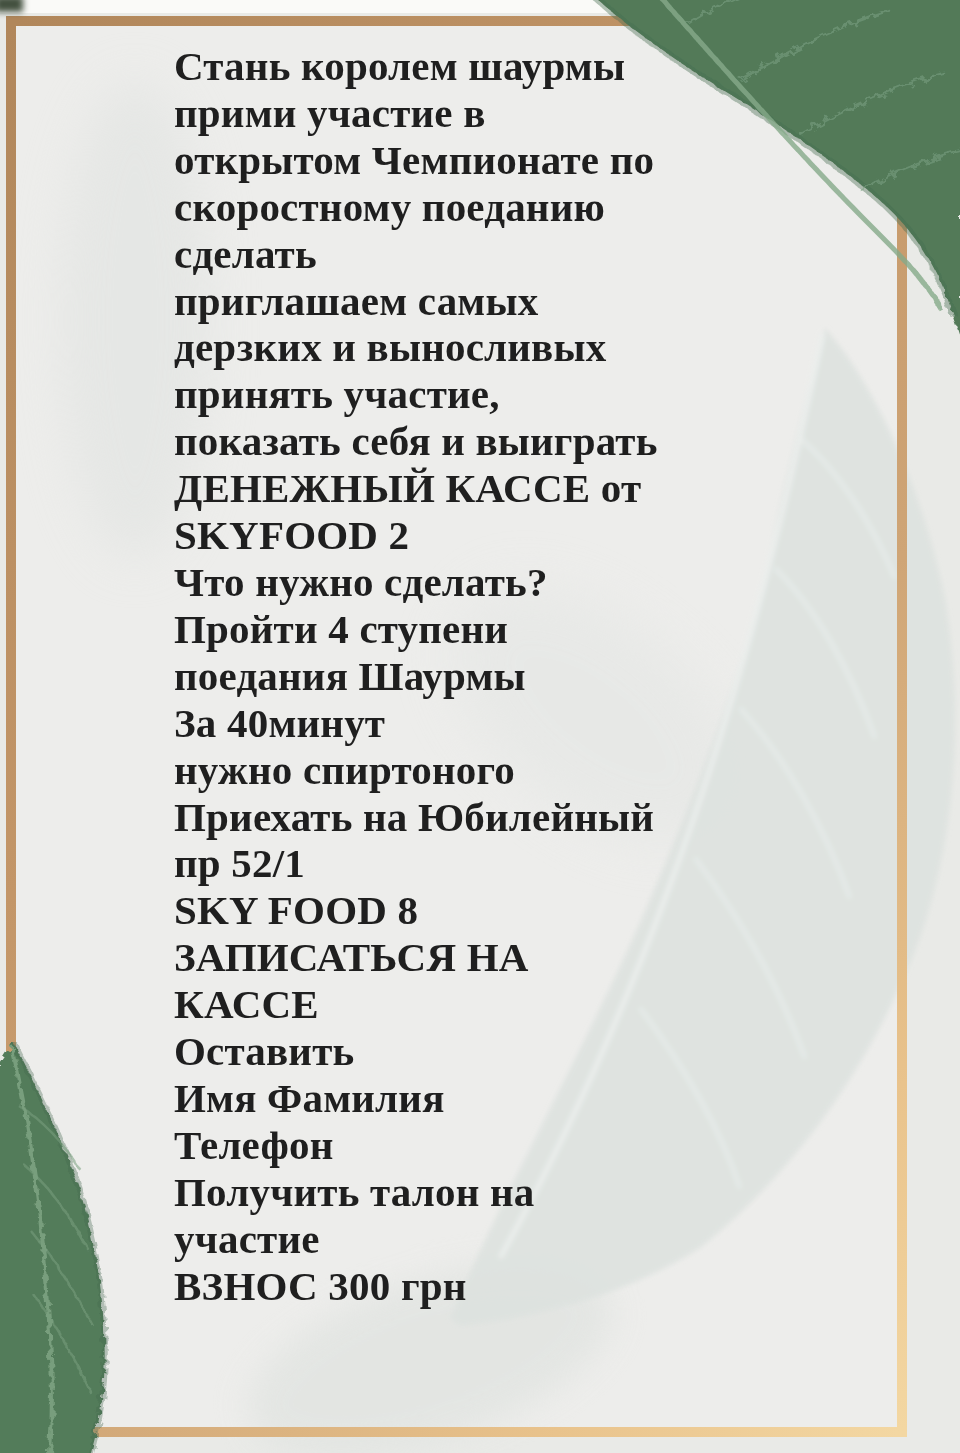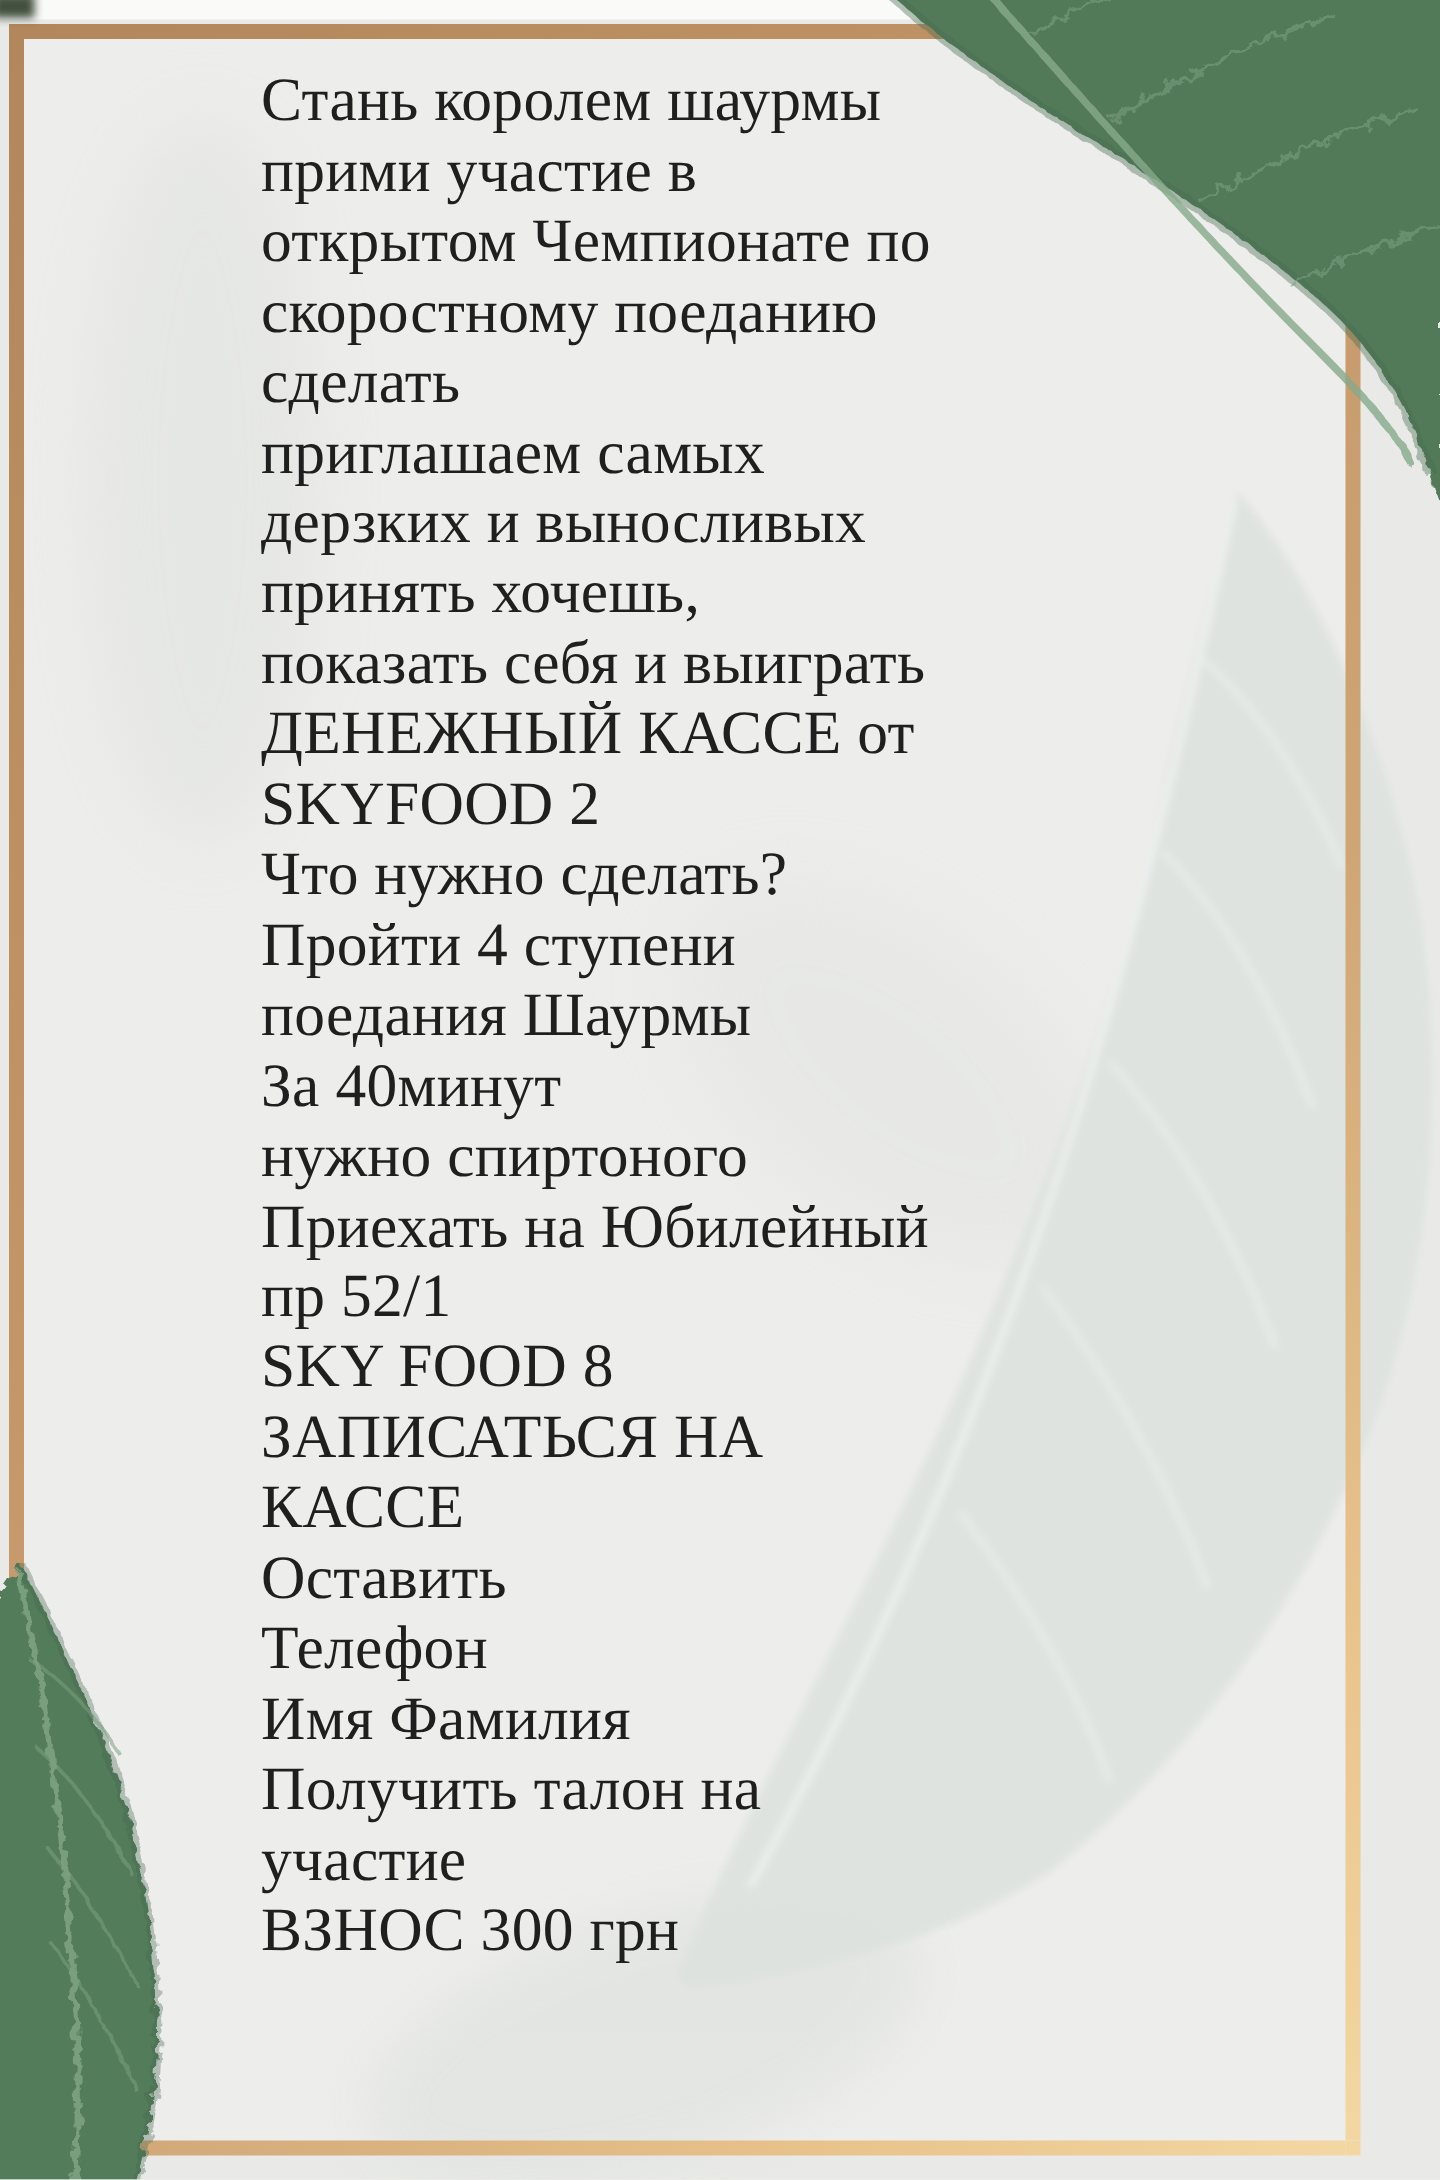--- a/index.html
+++ b/index.html
@@ -1,21 +1,21 @@
 <!DOCTYPE html>
 <html style="--bg: #e9eae7; --paper: #ededeb; --ink: #1f1f1f;"><head>
 <meta charset="utf-8">
 <style>
   html,body{margin:0;padding:0;}
   body{
     width:960px;height:1453px;overflow:hidden;
     background:#e9eae7;
     font-family:"Liberation Serif","DejaVu Serif",serif;
   }
-  .poster{position:relative;width:960px;height:1453px;background:var(--bg,#e9eae7);overflow:hidden;}
+  .poster{position:relative;width:960px;height:1453px;background:var(--bg,#e9eae7);overflow:hidden;font-weight:bold;}
   .paper{position:absolute;left:16px;top:26px;width:881px;height:1401px;background:var(--paper,#ededeb);z-index:1;}
   
   .wm-blob{position:absolute;border-radius:50%;z-index:2;}
   .wm-crease{left:60px;top:80px;width:150px;height:480px;background:#e3e5e3;filter:blur(24px);opacity:.75;}
   .wm-footer{left:240px;top:1280px;width:380px;height:160px;background:#e1e4e1;filter:blur(16px);opacity:.8;transform:rotate(-18deg);}
   .wm-mid{left:430px;top:620px;width:330px;height:190px;background:#e4e6e4;filter:blur(26px);opacity:.6;transform:rotate(38deg);}
   .watermark-leaf{position:absolute;left:380px;top:318px;width:580px;height:1012px;z-index:2;}
   .frame{
     position:absolute;left:6px;top:16px;width:901px;height:1421px;box-sizing:border-box;
     border:10px solid #c59c6e;
@@ -119,35 +119,35 @@
   </svg>
 
   <div class="text-block">
       <div>Стань королем шаурмы</div>
       <div>прими участие в</div>
       <div>открытом Чемпионате по</div>
       <div>скоростному поеданию</div>
       <div>сделать</div>
       <div>приглашаем самых</div>
       <div>дерзких и выносливых</div>
-      <div>принять хочешь,</div>
+      <div>принять участие,</div>
       <div>показать себя и выиграть</div>
       <div>ДЕНЕЖНЫЙ КАССЕ от</div>
       <div>SKYFOOD 2</div>
       <div>Что нужно сделать?</div>
       <div>Пройти 4 ступени</div>
       <div>поедания Шаурмы</div>
       <div>За 40минут</div>
       <div>нужно спиртоного</div>
       <div>Приехать на Юбилейный</div>
       <div>пр 52/1</div>
       <div>SKY FOOD 8</div>
       <div>ЗАПИСАТЬСЯ НА</div>
       <div>КАССЕ</div>
       <div>Оставить</div>
+      <div>Имя Фамилия</div>
       <div>Телефон</div>
-      <div>Имя Фамилия</div>
       <div>Получить талон на</div>
       <div>участие</div>
       <div>ВЗНОС 300 грн</div>
     </div>
 
 </div>
 
 </body></html>

